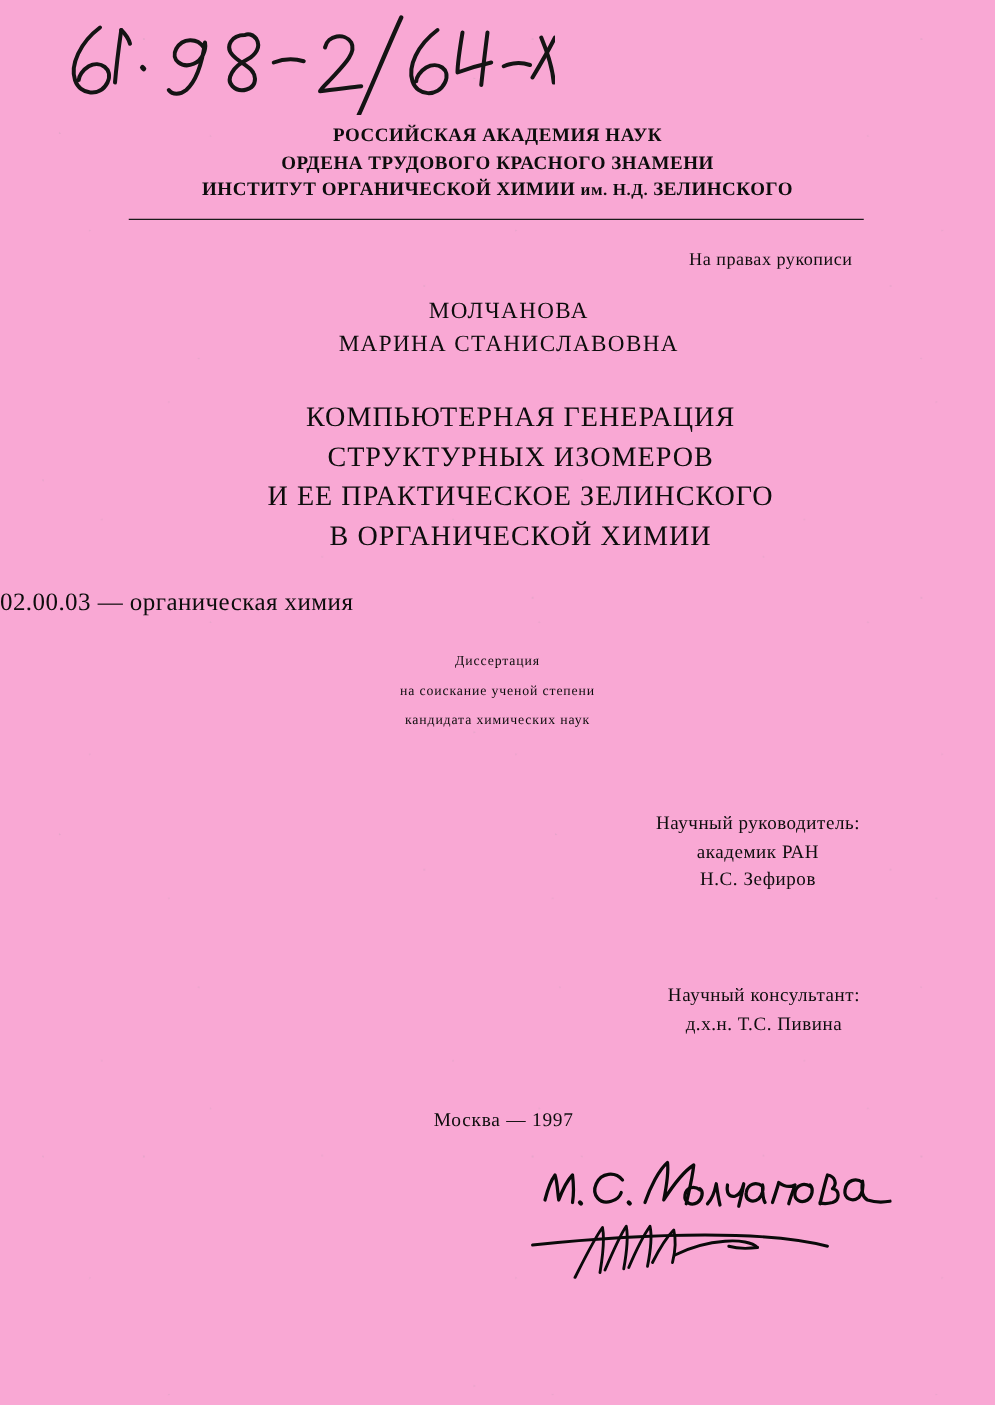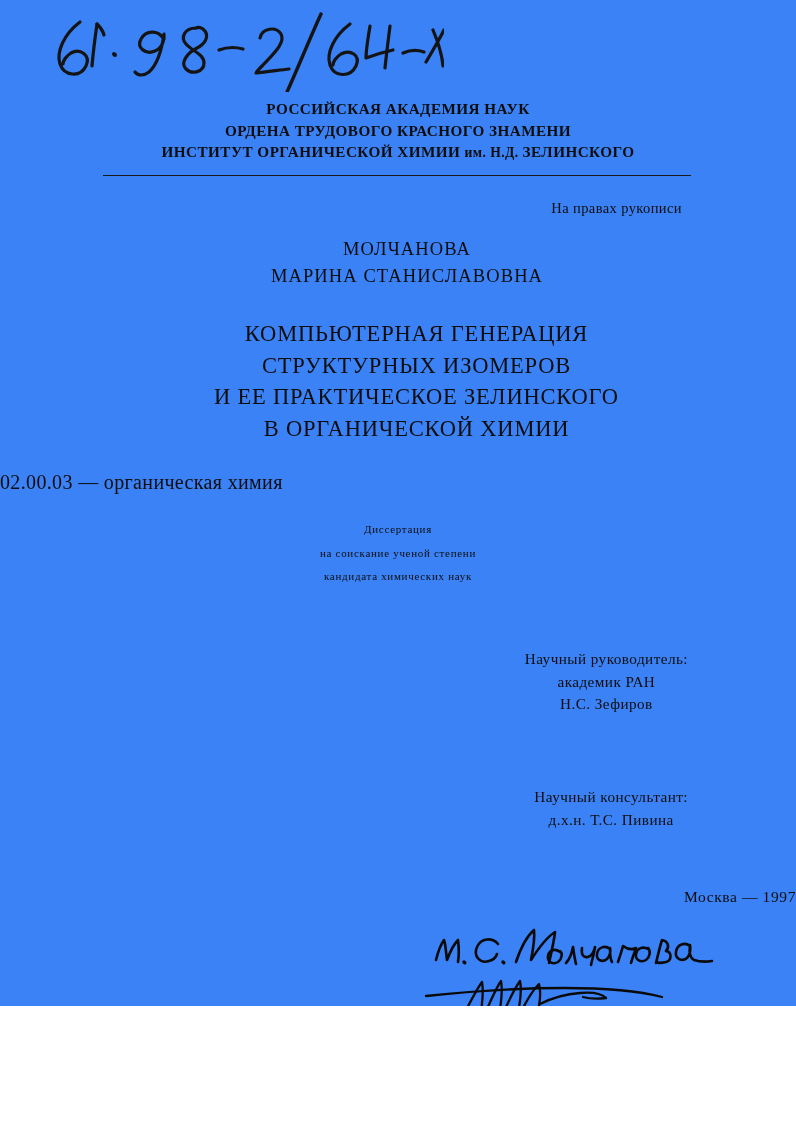--- a/index.html
+++ b/index.html
@@ -5,23 +5,23 @@
 <style>
   html, body {
     margin: 0;
     padding: 0;
     background: #ffffff;
   }
 
   .page {
     position: relative;
     width: 796px;
-    height: 1006px;
+    height: 1124px;
     margin: 0 auto;
-    background: #3b82f6;
+    background: #f9a8d4;
     overflow: hidden;
     font-family: "Liberation Serif", "DejaVu Serif", serif;
     color: #0d0d0d;
     -webkit-font-smoothing: antialiased;
   }
 
   
   .scan-noise {
     position: absolute;
     inset: 0;
@@ -166,21 +166,21 @@
   }
   .supervisor { right: 108px; top: 648px; }
   .consultant { right: 108px; top: 786px; }
 
   
   .place-year {
     position: absolute;
     left: 10px;
     right: 0;
     top: 888px;
-    text-align: right;
+    text-align: center;
     font-size: 15.5px;
     letter-spacing: 0.6px;
     white-space: nowrap;
   }
 
   
   .signature {
     position: absolute;
     left: 424px;
     top: 918px;

